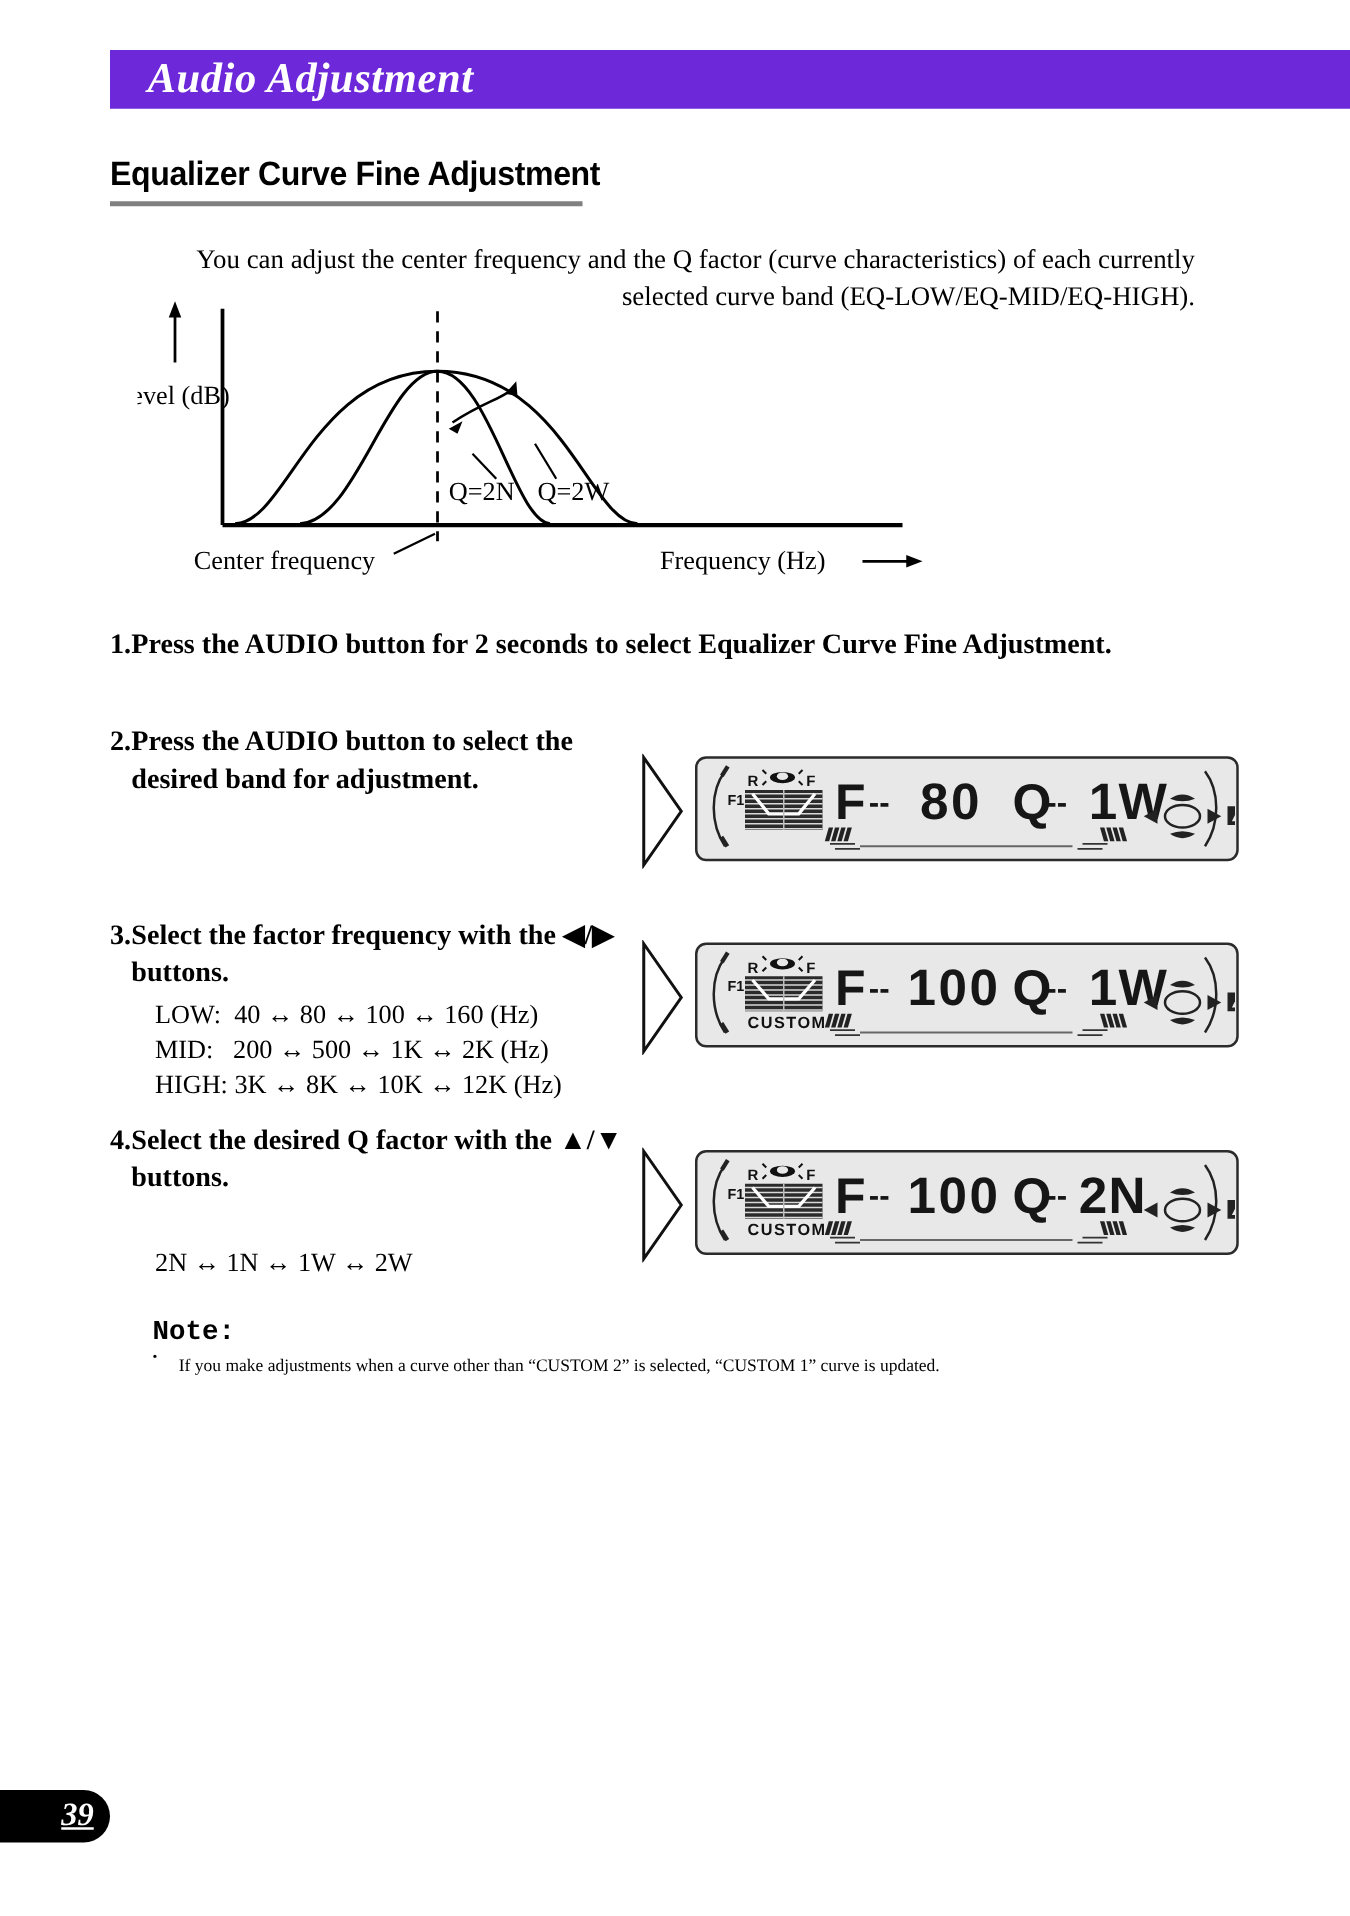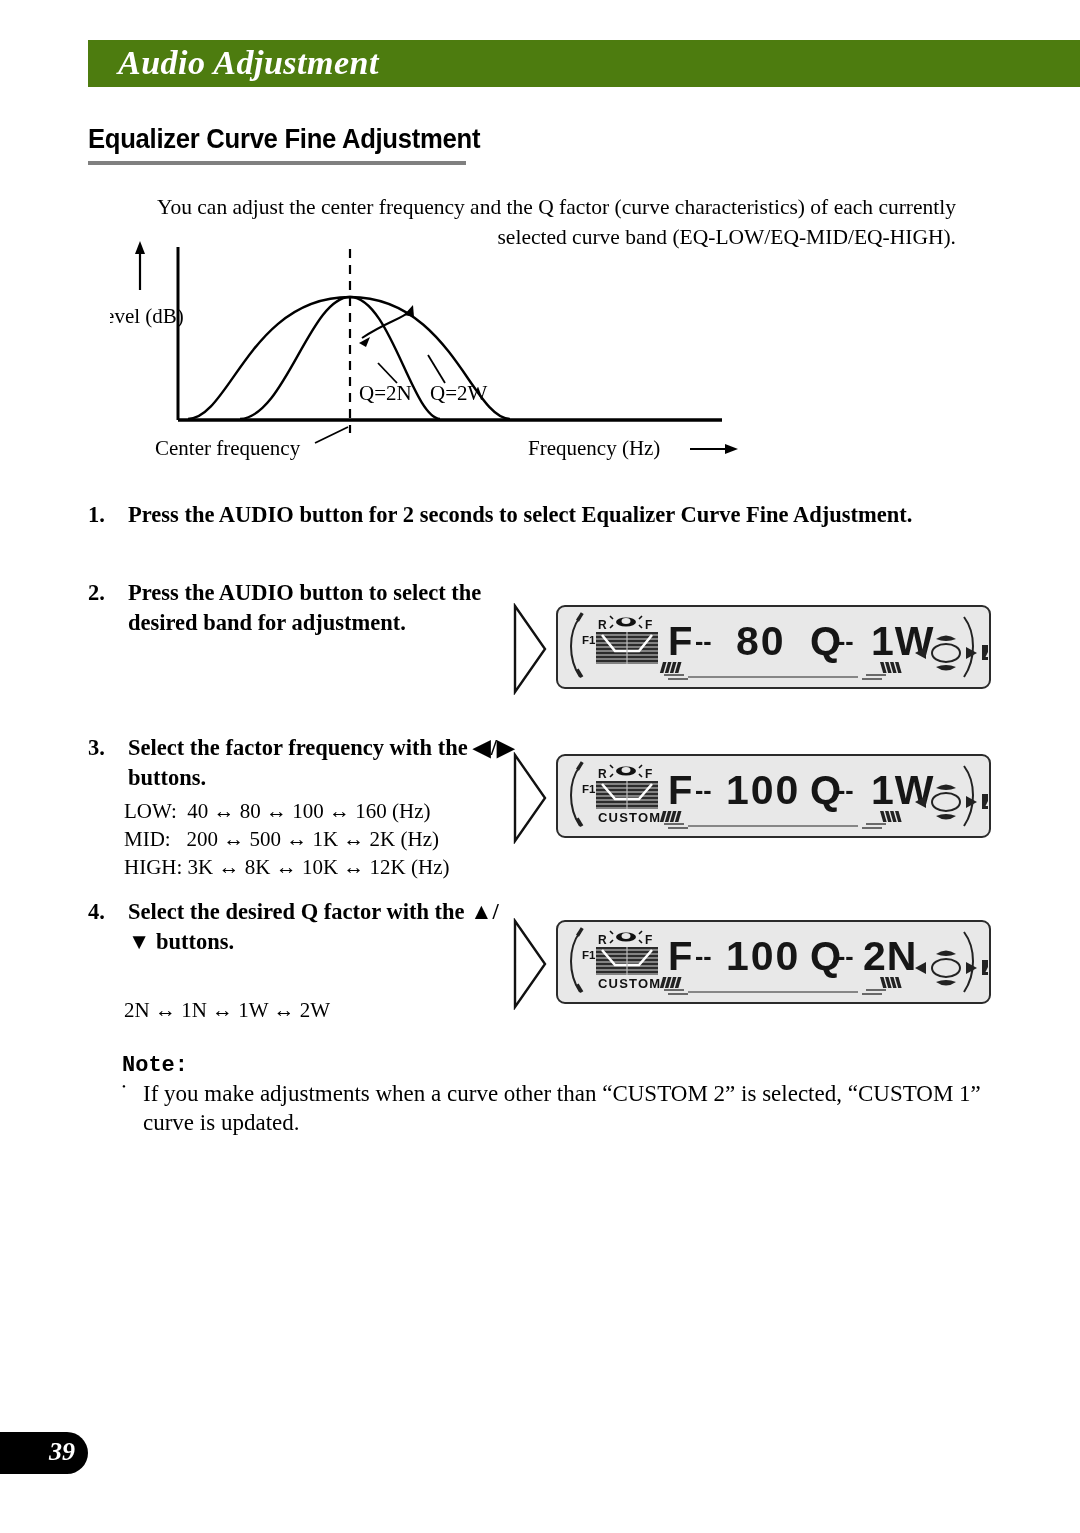--- a/index.html
+++ b/index.html
@@ -16,21 +16,21 @@
     overflow: hidden;
   }
 
   
   .header-bar {
     position: absolute;
     left: 88px;
     top: 40px;
     right: 0;
     height: 47px;
-    background: #4d7c0f;
+    background: #6d28d9;
   }
   .header-title {
     position: absolute;
     left: 30px;
     top: 50%;
     transform: translateY(-52%);
     color: #ffffff;
     font-family: "Liberation Serif", serif;
     font-style: italic;
     font-weight: bold;
@@ -91,21 +91,21 @@
     line-height: 30px;
   }
   .step .num {
     position: absolute;
     left: 0;
     top: 0;
     width: 34px;
     text-align: left;
   }
   .step .body {
-    margin-left: 40px;
+    margin-left: 17px;
     display: block;
   }
   .sub-list {
     position: absolute;
     font-family: "Liberation Serif", serif;
     font-weight: normal;
     font-size: 21px;
     line-height: 28px;
     white-space: pre;
   }
@@ -155,21 +155,21 @@
     position: absolute;
     left: 122px;
     top: 1080px;
     font-size: 11px;
   }
   .note-text {
     position: absolute;
     left: 143px;
     top: 1079px;
     width: 845px;
-    font-size: 23px;
+    font-size: 14px;
     line-height: 29px;
   }
 
   
   .page-tab {
     position: absolute;
     left: -42px;
     top: 1432px;
     width: 130px;
     height: 42px;
@@ -179,20 +179,21 @@
   .page-num {
     position: absolute;
     right: 13px;
     top: 50%;
     transform: translateY(-54%);
     color: #ffffff;
     font-family: "Liberation Serif", serif;
     font-weight: bold;
     font-style: italic;
     font-size: 26px;
+    text-decoration: underline;
   }
 </style>
 </head>
 <body>
 
 <div class="header-bar">
   <div class="header-title">Audio Adjustment</div>
 </div>
 
 <div class="section-heading">Equalizer Curve Fine Adjustment</div>

